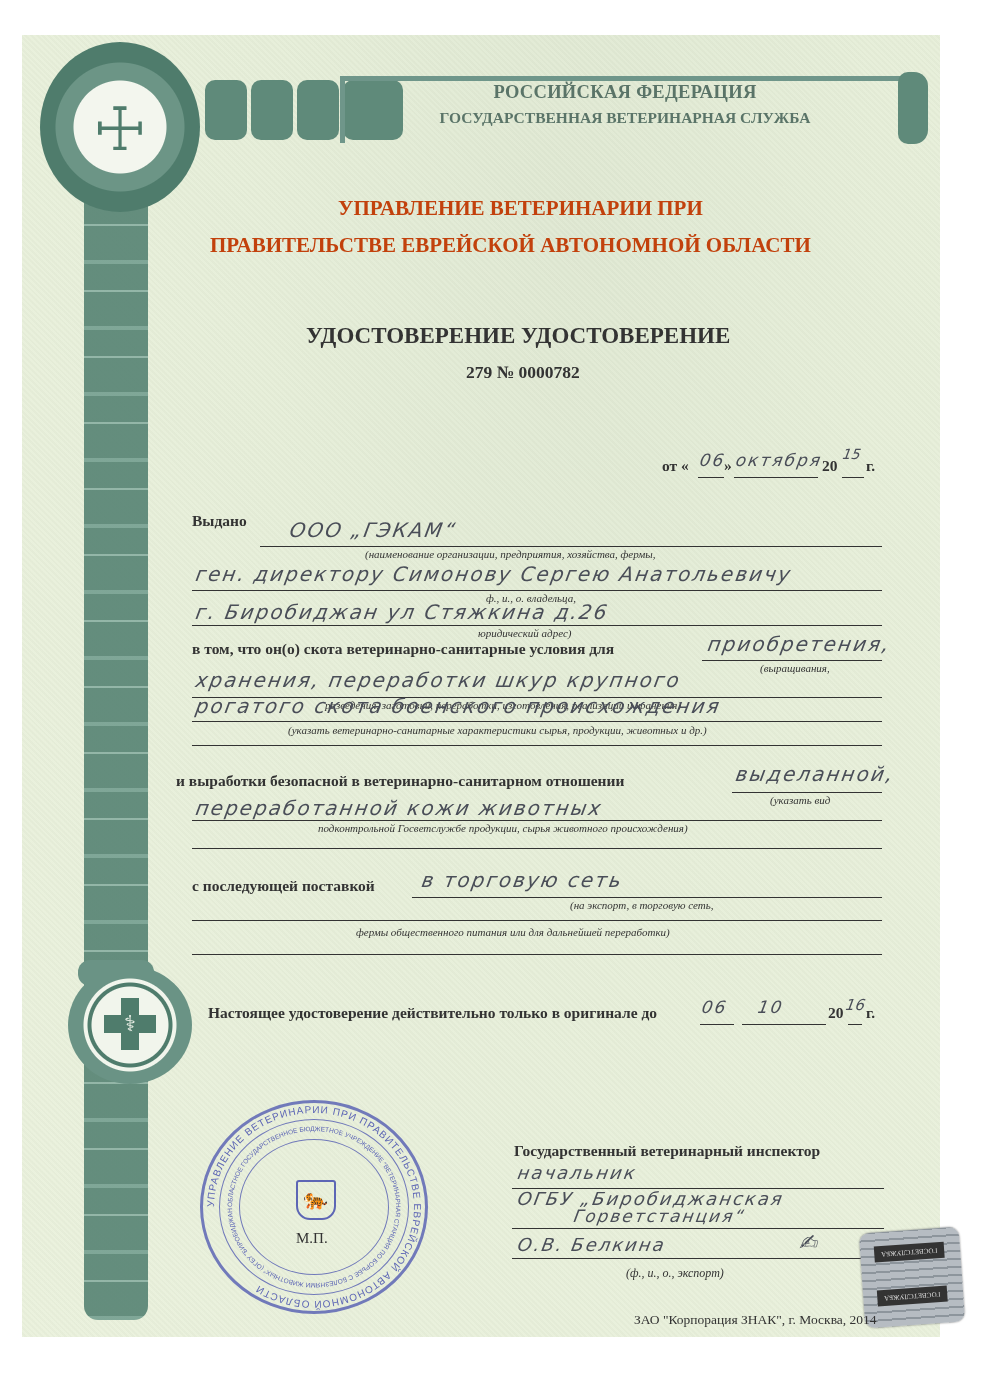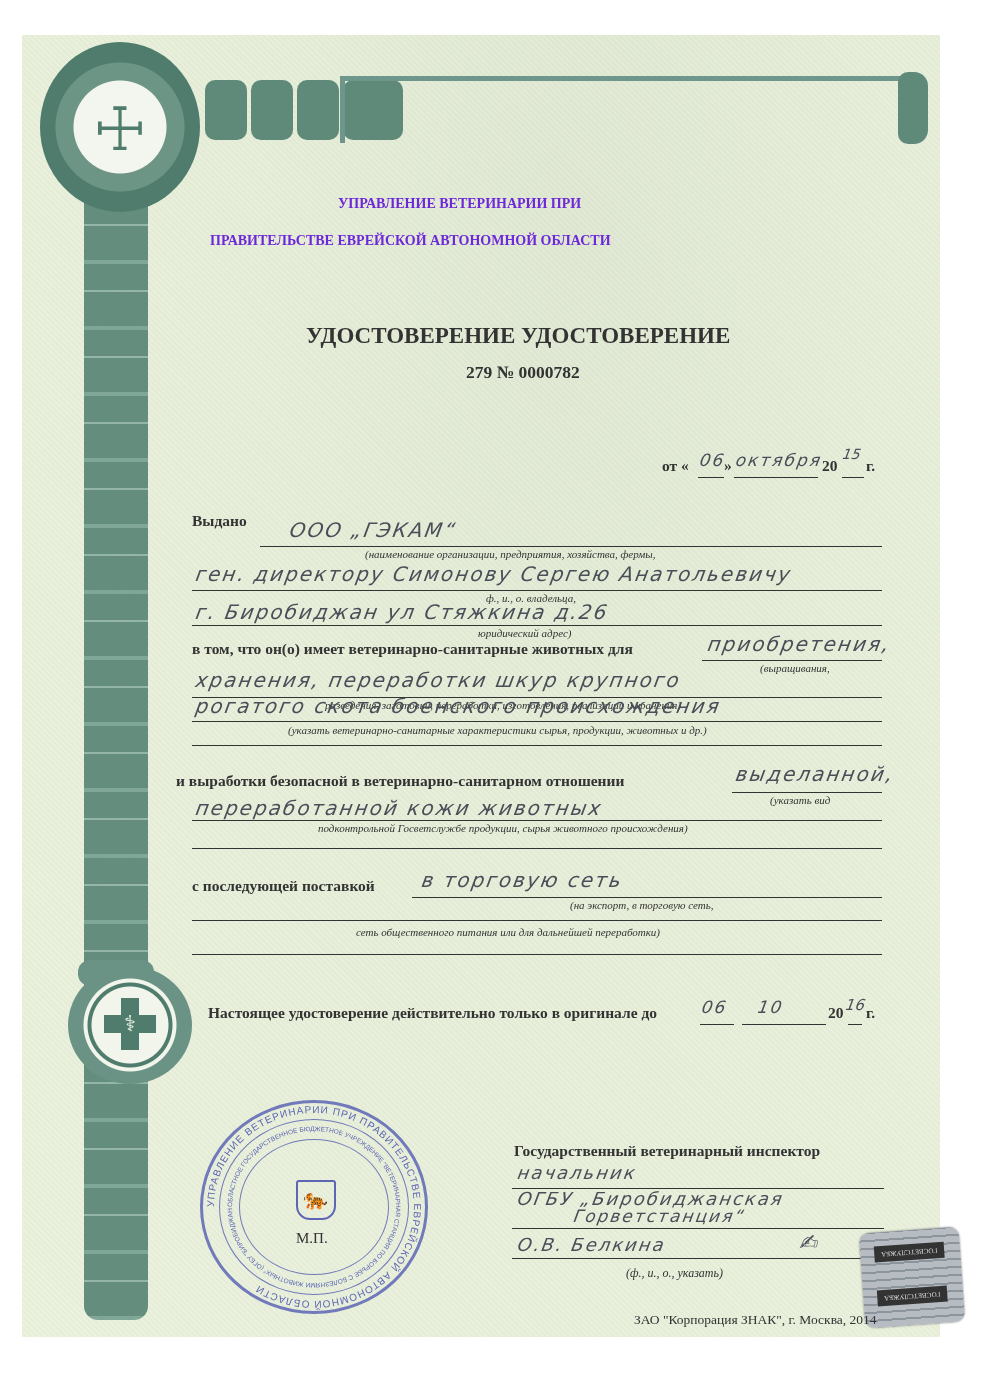--- a/index.html
+++ b/index.html
@@ -23,21 +23,21 @@
   .header-text .l1{font-size:18.5px;letter-spacing:.3px;}
   .header-text .l2{font-size:15.5px;margin-top:6px;}
   .med-emblem{position:absolute;left:68px;top:966px;width:124px;height:118px;border-radius:50%;
     background:radial-gradient(circle,#f1f5ec 0 38px,#4f7c6c 39px 42px,#f1f5ec 43px 46px,#6a9385 47px 62px);}
   .med-cross{position:absolute;left:104px;top:998px;width:52px;height:52px;}
   .med-cross:before{content:"";position:absolute;left:17px;top:0;width:18px;height:52px;background:#4f7c6c;}
   .med-cross:after{content:"";position:absolute;left:0;top:17px;width:52px;height:18px;background:#4f7c6c;}
   .med-glyph{position:absolute;left:117px;top:1009px;width:26px;height:30px;font-size:22px;line-height:30px;text-align:center;color:#f1f5ec;z-index:2;}
 
   .t{position:absolute;white-space:nowrap;}
-  .h1{font-weight:bold;font-size:14px;color:#6d28d9;}
+  .h1{font-weight:bold;font-size:21px;color:#c2410c;}
   .h2{font-weight:bold;font-size:23px;color:#333;}
   .h3{font-weight:bold;font-size:17.5px;color:#333;}
   .lbl{font-weight:bold;font-size:15.5px;color:#333;}
   .hint{font-style:italic;font-size:11px;color:#333;}
   .line{position:absolute;height:0;border-top:1.5px solid #333;}
   .hw{position:absolute;white-space:nowrap;font-family:"DejaVu Sans",sans-serif;font-style:italic;color:#4a4e58;font-size:20px;letter-spacing:2px;transform:skewX(-10deg);}
   .stamp{position:absolute;left:200px;top:1100px;width:228px;height:214px;border-radius:50%;border:3px solid #5d66b5;box-sizing:border-box;opacity:.85;}
   .stamp:before{content:"";position:absolute;inset:16px;border-radius:50%;border:1.5px solid #5d66b5;}
   .stamp:after{content:"";position:absolute;inset:36px;border-radius:50%;border:1.5px solid #5d66b5;}
   .stamp-ring{position:absolute;left:0;top:0;width:228px;height:214px;}
@@ -61,20 +61,22 @@
 <div class="hband">
   <div class="blk" style="left:10px"></div>
   <div class="blk" style="left:56px"></div>
   <div class="blk" style="left:102px"></div>
   <div class="blk" style="left:148px;width:60px"></div>
 </div>
 <div class="hframe"></div>
 <div class="hright"></div>
 
 <div class="header-text">
+  <div class="l1">РОССИЙСКАЯ ФЕДЕРАЦИЯ</div>
+  <div class="l2">ГОСУДАРСТВЕННАЯ ВЕТЕРИНАРНАЯ СЛУЖБА</div>
 </div>
 
 <div class="med-emblem"></div>
 <div class="med-cross"></div>
 <div class="med-glyph">⚕</div>
 
 <div class="t h1" style="left:338px;top:196px">УПРАВЛЕНИЕ ВЕТЕРИНАРИИ ПРИ</div>
 <div class="t h1" style="left:210px;top:233px">ПРАВИТЕЛЬСТВЕ ЕВРЕЙСКОЙ АВТОНОМНОЙ ОБЛАСТИ</div>
 
 <div class="t h2" style="left:306px;top:323px">УДОСТОВЕРЕНИЕ УДОСТОВЕРЕНИЕ</div>
@@ -95,21 +97,21 @@
 <div class="line" style="left:260px;top:546px;width:622px"></div>
 <div class="hw" style="left:290px;top:518px">ООО „ГЭКАМ“</div>
 <div class="t hint" style="left:365px;top:548px">(наименование организации, предприятия, хозяйства, фермы,</div>
 <div class="hw" style="left:196px;top:562px">ген. директору Симонову Сергею Анатольевичу</div>
 <div class="line" style="left:192px;top:590px;width:690px"></div>
 <div class="t hint" style="left:486px;top:592px">ф., и., о. владельца,</div>
 <div class="hw" style="left:196px;top:600px">г. Биробиджан ул Стяжкина д.26</div>
 <div class="line" style="left:192px;top:625px;width:690px"></div>
 <div class="t hint" style="left:478px;top:627px">юридический адрес)</div>
 
-<div class="t lbl" style="left:192px;top:640px">в том, что он(о) имеет ветеринарно-санитарные животных для</div>
+<div class="t lbl" style="left:192px;top:640px">в том, что он(о) скота ветеринарно-санитарные условия для</div>
 <div class="line" style="left:702px;top:660px;width:180px"></div>
 <div class="hw" style="left:708px;top:632px">приобретения,</div>
 <div class="t hint" style="left:760px;top:662px">(выращивания,</div>
 <div class="hw" style="left:196px;top:668px">хранения, переработки шкур крупного</div>
 <div class="line" style="left:192px;top:697px;width:690px"></div>
 <div class="t hint" style="left:325px;top:699px">разведения, заготовки, переработки, изготовления, реализации и хранения)</div>
 <div class="hw" style="left:196px;top:694px">рогатого скота боенского происхождения</div>
 <div class="line" style="left:192px;top:721px;width:690px"></div>
 <div class="t hint" style="left:288px;top:724px">(указать ветеринарно-санитарные характеристики сырья, продукции, животных и др.)</div>
 <div class="line" style="left:192px;top:745px;width:690px"></div>
@@ -121,21 +123,21 @@
 <div class="hw" style="left:196px;top:796px">переработанной кожи животных</div>
 <div class="line" style="left:192px;top:820px;width:690px"></div>
 <div class="t hint" style="left:318px;top:822px">подконтрольной Госветслужбе продукции, сырья животного происхождения)</div>
 <div class="line" style="left:192px;top:848px;width:690px"></div>
 
 <div class="t lbl" style="left:192px;top:877px">с последующей поставкой</div>
 <div class="line" style="left:412px;top:897px;width:470px"></div>
 <div class="hw" style="left:422px;top:868px">в торговую сеть</div>
 <div class="t hint" style="left:570px;top:899px">(на экспорт, в торговую сеть,</div>
 <div class="line" style="left:192px;top:920px;width:690px"></div>
-<div class="t hint" style="left:356px;top:926px">сеть общественного питания или для дальнейшей переработки)</div>
+<div class="t hint" style="left:356px;top:926px">фермы общественного питания или для дальнейшей переработки)</div>
 <div class="line" style="left:192px;top:954px;width:690px"></div>
 
 <div class="t lbl" style="left:208px;top:1004px">Настоящее удостоверение действительно только в оригинале до</div>
 <div class="line" style="left:700px;top:1024px;width:34px"></div>
 <div class="hw" style="left:702px;top:997px;font-size:17px">06</div>
 <div class="line" style="left:742px;top:1024px;width:84px"></div>
 <div class="hw" style="left:758px;top:997px;font-size:17px">10</div>
 <div class="t lbl" style="left:828px;top:1004px">20</div>
 <div class="line" style="left:848px;top:1024px;width:14px"></div>
 <div class="hw" style="left:846px;top:996px;font-size:15px;letter-spacing:0">16</div>
@@ -155,20 +157,20 @@
 
 <div class="t lbl" style="left:514px;top:1142px">Государственный ветеринарный инспектор</div>
 <div class="hw" style="left:518px;top:1162px;font-size:18px">начальник</div>
 <div class="line" style="left:512px;top:1188px;width:372px"></div>
 <div class="hw" style="left:518px;top:1188px;font-size:18px">ОГБУ „Биробиджанская</div>
 <div class="hw" style="left:574px;top:1206px;font-size:17px">Горветстанция“</div>
 <div class="line" style="left:512px;top:1228px;width:372px"></div>
 <div class="hw" style="left:518px;top:1234px;font-size:18px">О.В. Белкина</div>
 <div class="hw" style="left:800px;top:1230px;font-size:22px;letter-spacing:0">✍</div>
 <div class="line" style="left:512px;top:1258px;width:372px"></div>
-<div class="t hint" style="left:626px;top:1266px;font-size:12px">(ф., и., о., указать)</div>
+<div class="t hint" style="left:626px;top:1266px;font-size:12px">(ф., и., о., экспорт)</div>
 
 <div class="hologram">
   <div class="holo-band" style="top:14px">ГОСВЕТСЛУЖБА</div>
   <div class="holo-band" style="top:58px">ГОСВЕТСЛУЖБА</div>
 </div>
 
 <div class="printer">ЗАО "Корпорация ЗНАК", г. Москва, 2014</div>
 
 </body></html>

